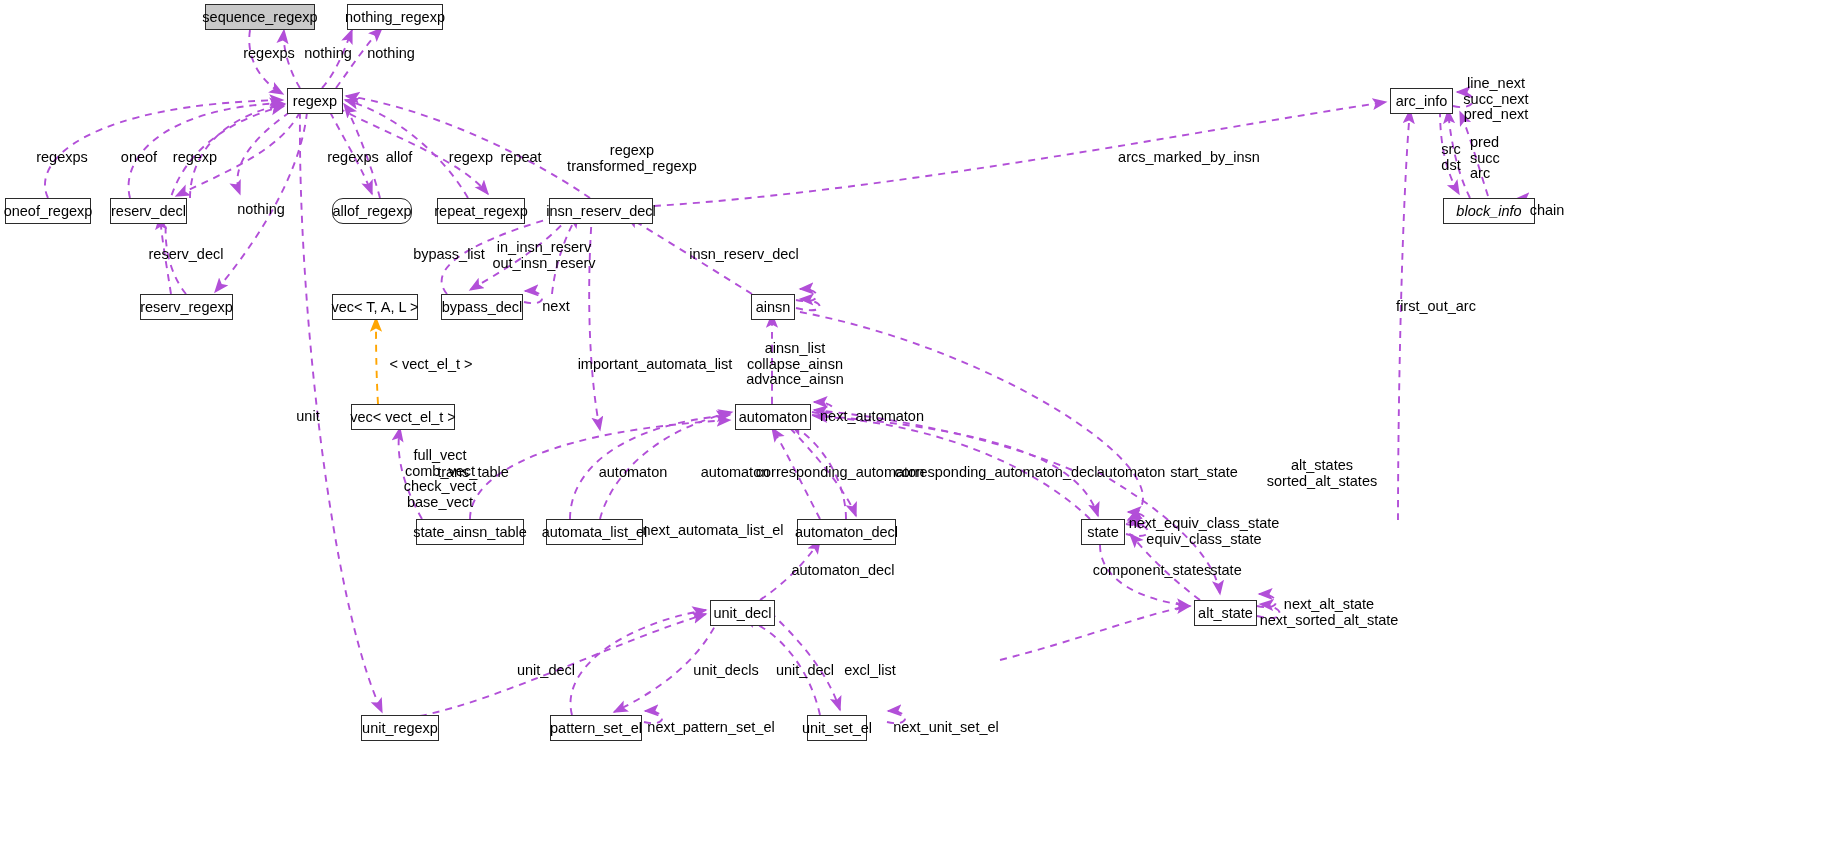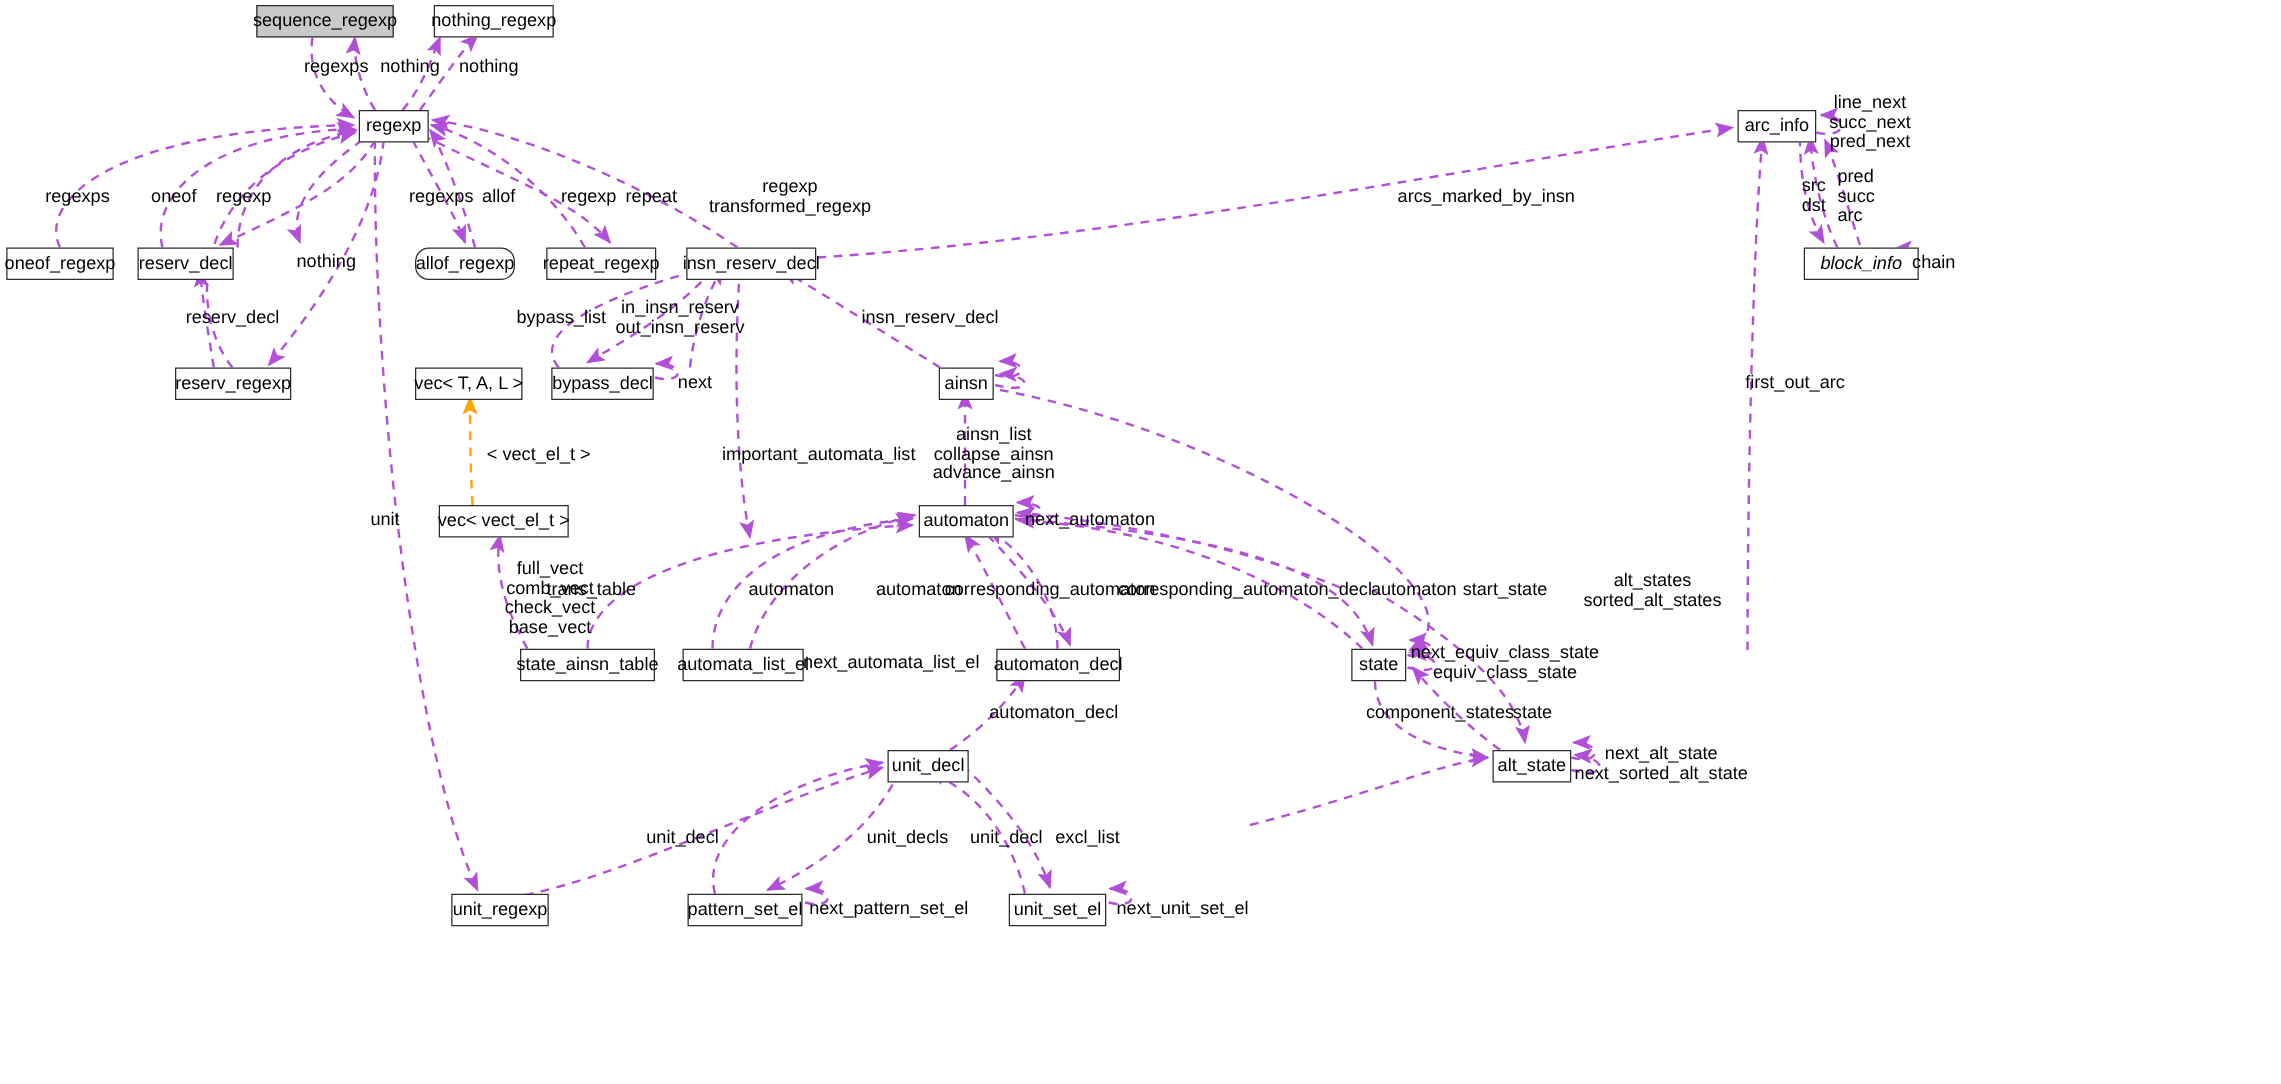--- a/index.html
+++ b/index.html
@@ -216,21 +216,21 @@
     </div>
   <div class="node" style="left:710px;top:600px;width:65px;">
       <span>unit_decl</span>
     </div>
   <div class="node" style="left:361px;top:715px;width:78px;">
       <span>unit_regexp</span>
     </div>
   <div class="node" style="left:550px;top:715px;width:92px;">
       <span>pattern_set_el</span>
     </div>
-  <div class="node" style="left:807px;top:715px;width:78px;">
+  <div class="node" style="left:807px;top:715px;width:60px;">
       <span>unit_set_el</span>
     </div>
 
   <div class="elabel" style="left:269px;top:54px;"><span>regexps</span></div>
   <div class="elabel" style="left:328px;top:54px;"><span>nothing</span></div>
   <div class="elabel" style="left:391px;top:54px;"><span>nothing</span></div>
   <div class="elabel" style="left:1496px;top:99px;"><span>line_next
 succ_next
 pred_next</span></div>
   <div class="elabel" style="left:62px;top:158px;"><span>regexps</span></div>

